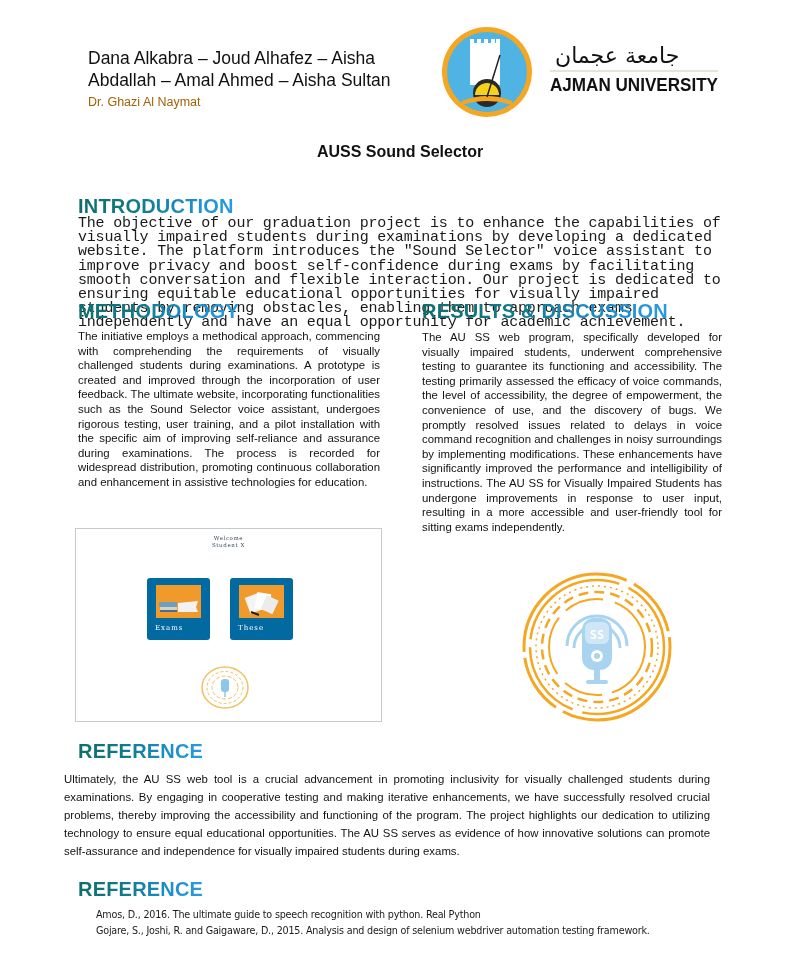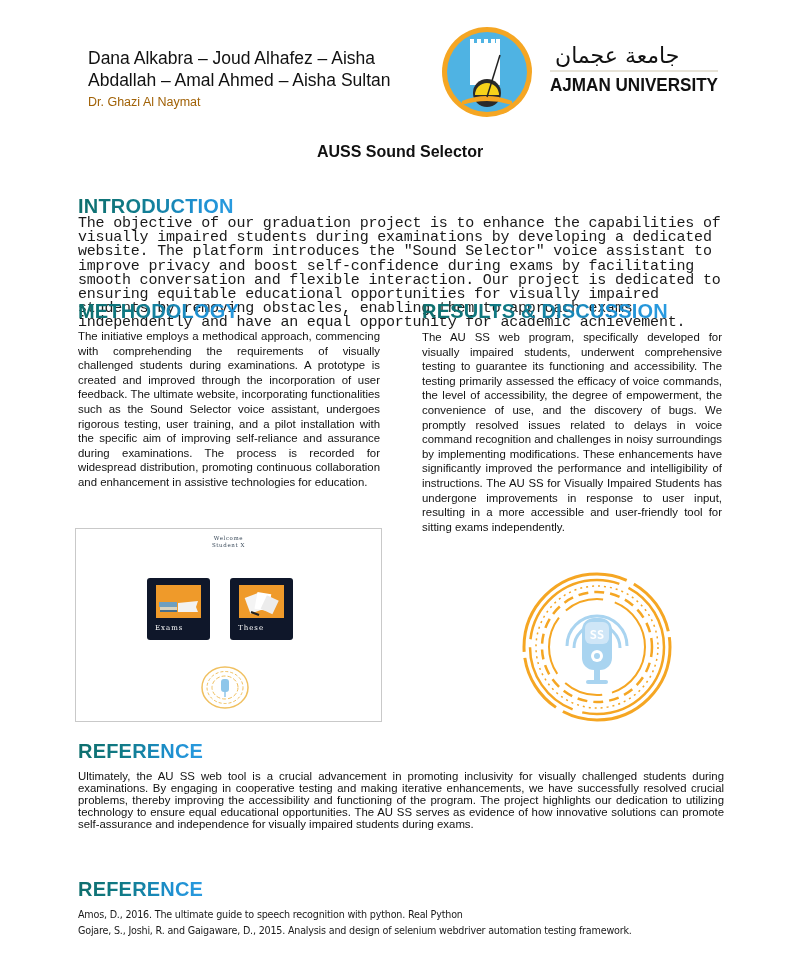--- a/index.html
+++ b/index.html
@@ -15,28 +15,28 @@
     -webkit-background-clip:text; background-clip:text; color:transparent;
   }
   .intro-h { left:78px; top:195px; }
   .intro-p { left:78px; top:217px; width:650px; font-family:Liberation Mono, monospace; font-size:15px; line-height:14.2px; color:#1a1a1a; letter-spacing:-0.2px; }
   .meth-h { left:78px; top:300px; }
   .meth-p { left:78px; top:329px; width:302px; font-size:11.4px; line-height:14.6px; text-align:justify; color:#111; }
   .res-h { left:422px; top:300px;text-align:center; }
   .res-p { left:422px; top:330px; width:300px; font-size:11.4px; line-height:14.6px; text-align:justify; color:#111; }
   .shot { left:75px; top:528px; width:305px; height:192px; border:1px solid #c9c9c9; background:#fff; }
   .welcome { position:absolute; left:0; width:100%; top:6px; text-align:center; font-family:"DejaVu Serif", serif; font-size:5.5px; line-height:6.5px; color:#3a4a5a; letter-spacing:0.6px; }
-  .tile { position:absolute; top:49px; width:63px; height:62px; background:#0f172a; border-radius:3px; }
+  .tile { position:absolute; top:49px; width:63px; height:62px; background:#0369a1; border-radius:3px; }
   .tile .inner { position:absolute; left:9px; top:7px; width:45px; height:33px; background:#ef9a2a; }
   .tile .lbl { position:absolute; left:8px; top:46px; font-family:"DejaVu Serif", serif; font-size:7px; color:#fff; letter-spacing:1px; }
   .conc-h { left:78px; top:740px; }
-  .conc-p { left:78px; top:770px; width:646px; font-size:11.4px; line-height:12px; text-align:justify; color:#111; }
+  .conc-p { left:64px; top:770px; width:646px; font-size:11.4px; line-height:18px; text-align:justify; color:#111; }
   .ref-h { left:78px; top:878px; }
   .refs { left:78px; top:907px; width:660px; font-family:"DejaVu Sans", sans-serif; font-size:9.6px; line-height:15.5px; color:#1a1a1a; letter-spacing:-0.2px; }
-  .refs div { white-space:nowrap; }
+  .refs div { white-space:nowrap;margin-left:18px; }
   .mic-logo { left:518px; top:568px; width:158px; height:158px; }
 </style>
 </head>
 <body>
 
 <div class="abs authors">Dana Alkabra – Joud Alhafez – Aisha Abdallah – Amal Ahmed – Aisha Sultan</div>
 <div class="abs supervisor">Dr. Ghazi Al Naymat</div>
 
 <div class="abs logo">
   <svg width="290" height="95" viewBox="0 0 290 95">

